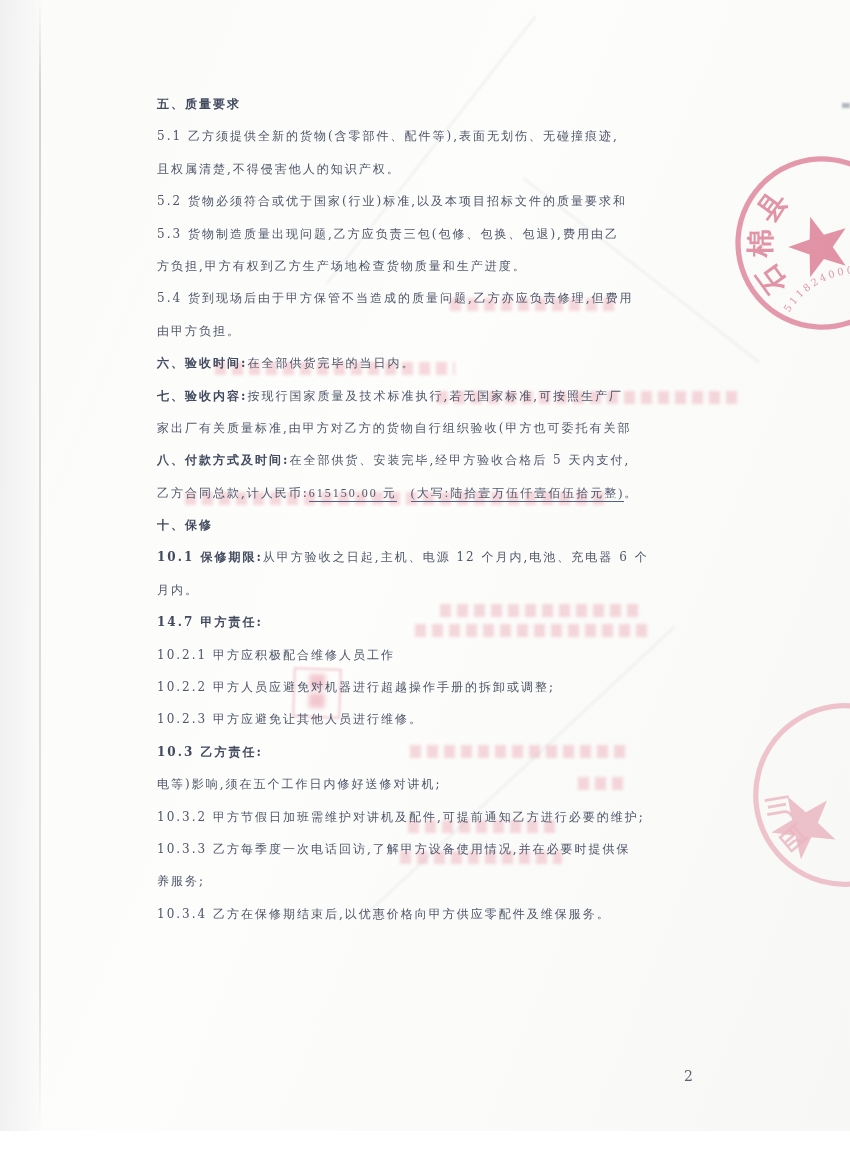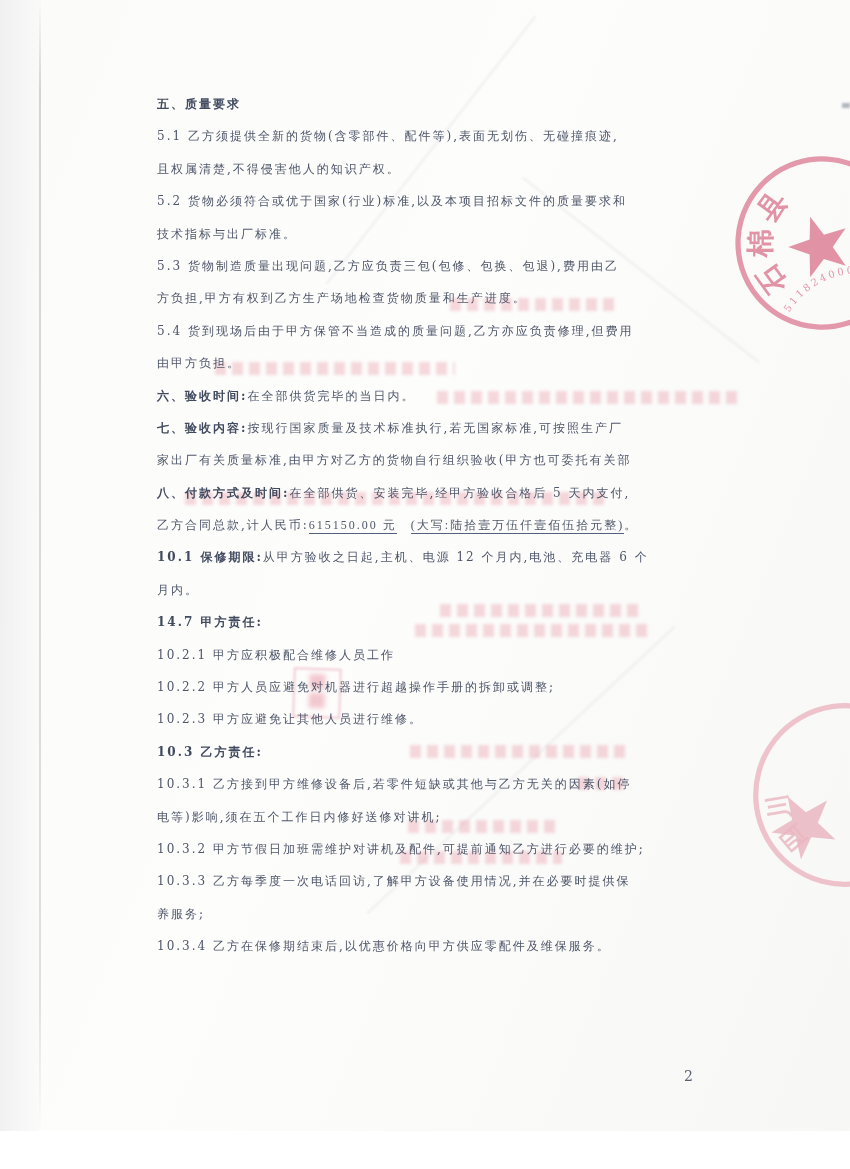--- a/index.html
+++ b/index.html
@@ -82,38 +82,37 @@
   <div class="bleed-sq">
     <div class="blob"></div>
     <div class="blob"></div>
   </div>
 
   <div class="doc-text">
       <div class="doc-line"><span class="b">五、质量要求</span></div>
       <div class="doc-line"><span>5.1 乙方须提供全新的货物(含零部件、配件等),表面无划伤、无碰撞痕迹,</span></div>
       <div class="doc-line"><span>且权属清楚,不得侵害他人的知识产权。</span></div>
       <div class="doc-line"><span>5.2 货物必须符合或优于国家(行业)标准,以及本项目招标文件的质量要求和</span></div>
-      <div class="doc-line"><span>技术指标与出厂标准。</span></div>
       <div class="doc-line"><span>5.3 货物制造质量出现问题,乙方应负责三包(包修、包换、包退),费用由乙</span></div>
       <div class="doc-line"><span>方负担,甲方有权到乙方生产场地检查货物质量和生产进度。</span></div>
       <div class="doc-line"><span>5.4 货到现场后由于甲方保管不当造成的质量问题,乙方亦应负责修理,但费用</span></div>
       <div class="doc-line"><span>由甲方负担。</span></div>
       <div class="doc-line"><span class="b">六、验收时间:</span><span>在全部供货完毕的当日内。</span></div>
       <div class="doc-line"><span class="b">七、验收内容:</span><span>按现行国家质量及技术标准执行,若无国家标准,可按照生产厂</span></div>
       <div class="doc-line"><span>家出厂有关质量标准,由甲方对乙方的货物自行组织验收(甲方也可委托有关部</span></div>
       <div class="doc-line"><span class="b">八、付款方式及时间:</span><span>在全部供货、安装完毕,经甲方验收合格后 5 天内支付,</span></div>
       <div class="doc-line"><span>乙方合同总款,计人民币:</span><span class="u">615150.00 元</span><span>　</span><span class="u">(大写:陆拾壹万伍仟壹佰伍拾元整)</span><span>。</span></div>
+      <div class="doc-line"><span class="b">十、保修</span></div>
       <div class="doc-line"><span class="b">10.1 保修期限:</span><span>从甲方验收之日起,主机、电源 12 个月内,电池、充电器 6 个</span></div>
       <div class="doc-line"><span>月内。</span></div>
       <div class="doc-line"><span class="b">14.7 甲方责任:</span></div>
       <div class="doc-line"><span>10.2.1 甲方应积极配合维修人员工作</span></div>
       <div class="doc-line"><span>10.2.2 甲方人员应避免对机器进行超越操作手册的拆卸或调整;</span></div>
       <div class="doc-line"><span>10.2.3 甲方应避免让其他人员进行维修。</span></div>
       <div class="doc-line"><span class="b">10.3 乙方责任:</span></div>
-      <div class="doc-line"><span>10.3.1 乙方接到甲方维修设备后,若零件短缺或其他与乙方无关的因素(如停</span></div>
       <div class="doc-line"><span>电等)影响,须在五个工作日内修好送修对讲机;</span></div>
       <div class="doc-line"><span>10.3.2 甲方节假日加班需维护对讲机及配件,可提前通知乙方进行必要的维护;</span></div>
       <div class="doc-line"><span>10.3.3 乙方每季度一次电话回访,了解甲方设备使用情况,并在必要时提供保</span></div>
       <div class="doc-line"><span>养服务;</span></div>
       <div class="doc-line"><span>10.3.4 乙方在保修期结束后,以优惠价格向甲方供应零配件及维保服务。</span></div>
     </div>
 
   <svg class="stamp" style="left:712px;top:138px;width:220px;height:210px;opacity:.9" viewBox="-100 -100 200 200">
     <g transform="rotate(-18)" fill="#e07d95">
       <circle r="80" fill="none" stroke="#e07d95" stroke-width="5" opacity=".85"></circle>

